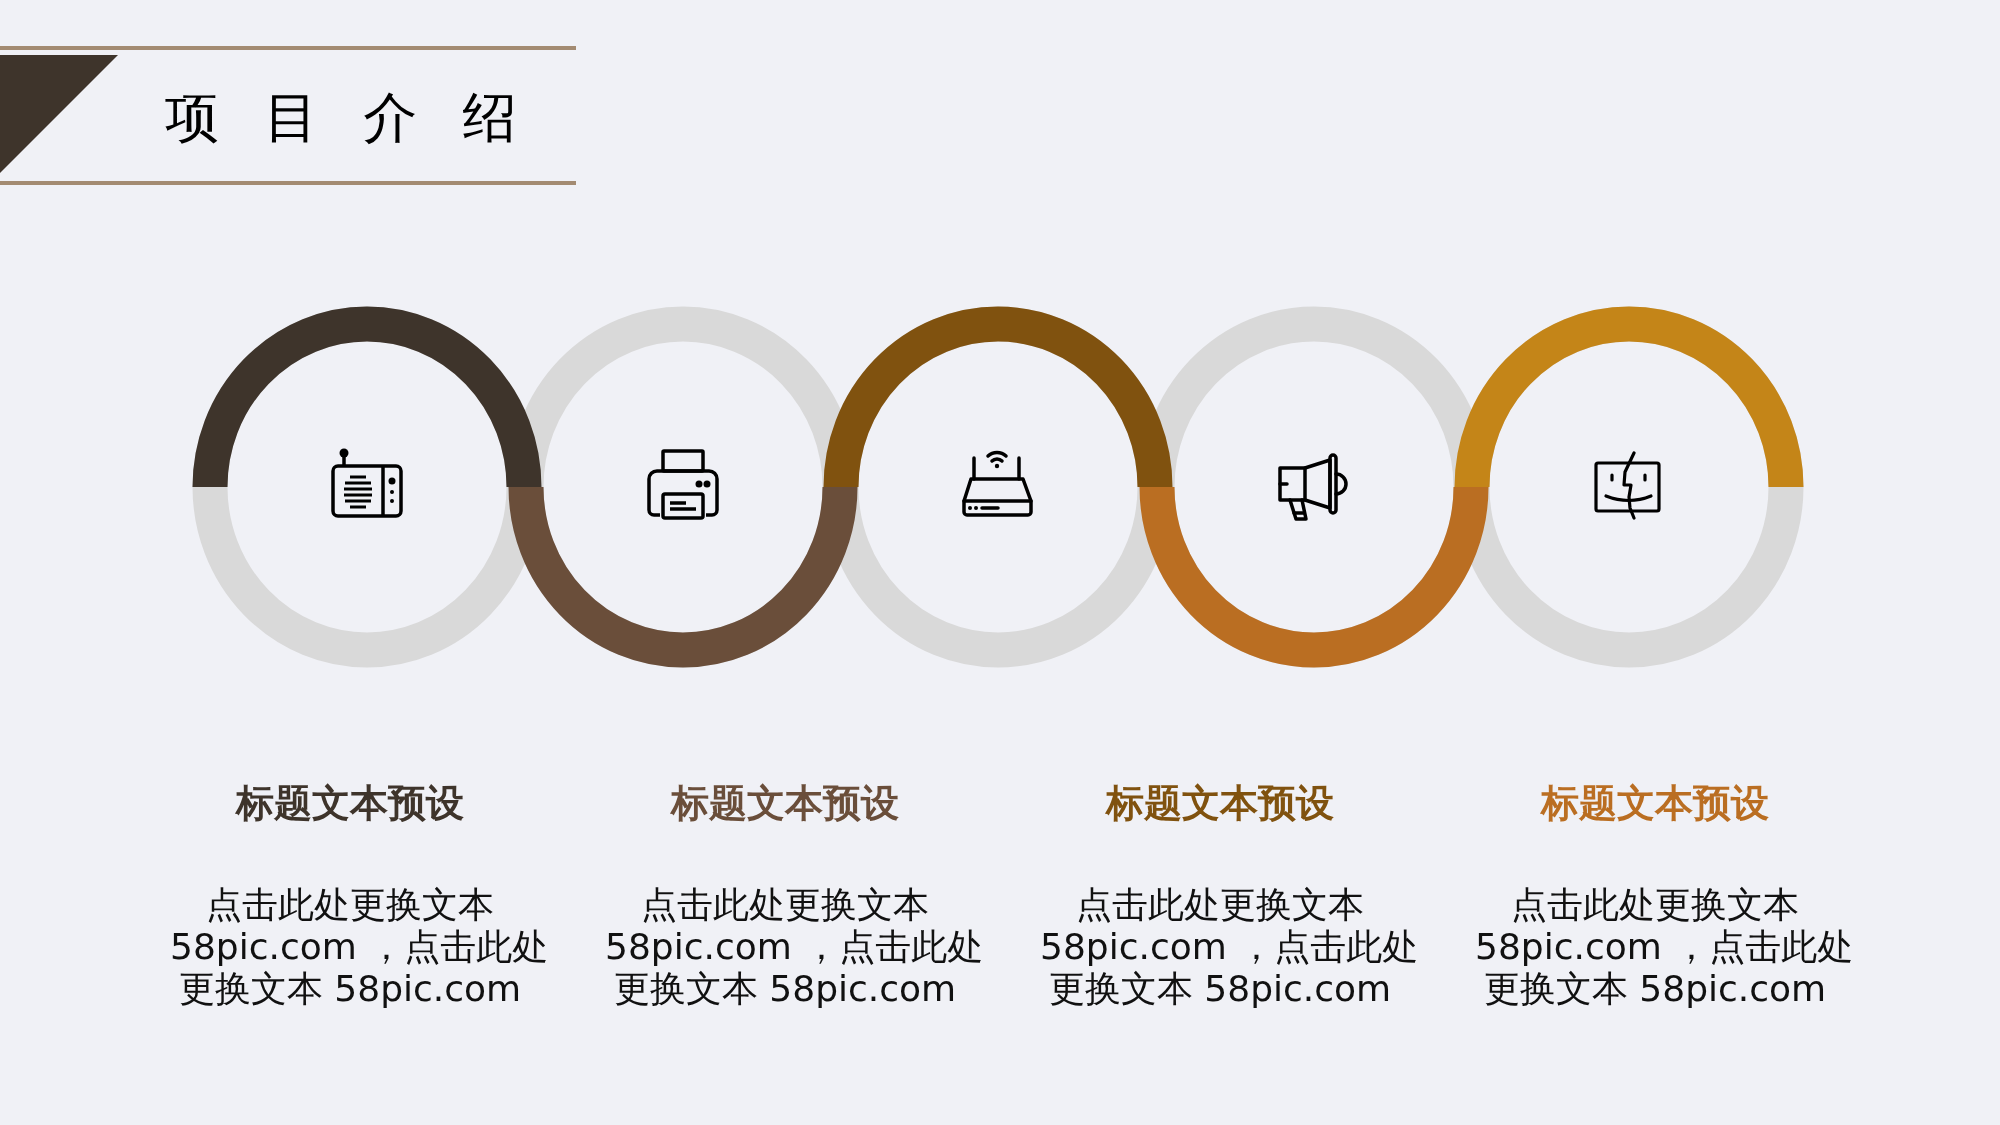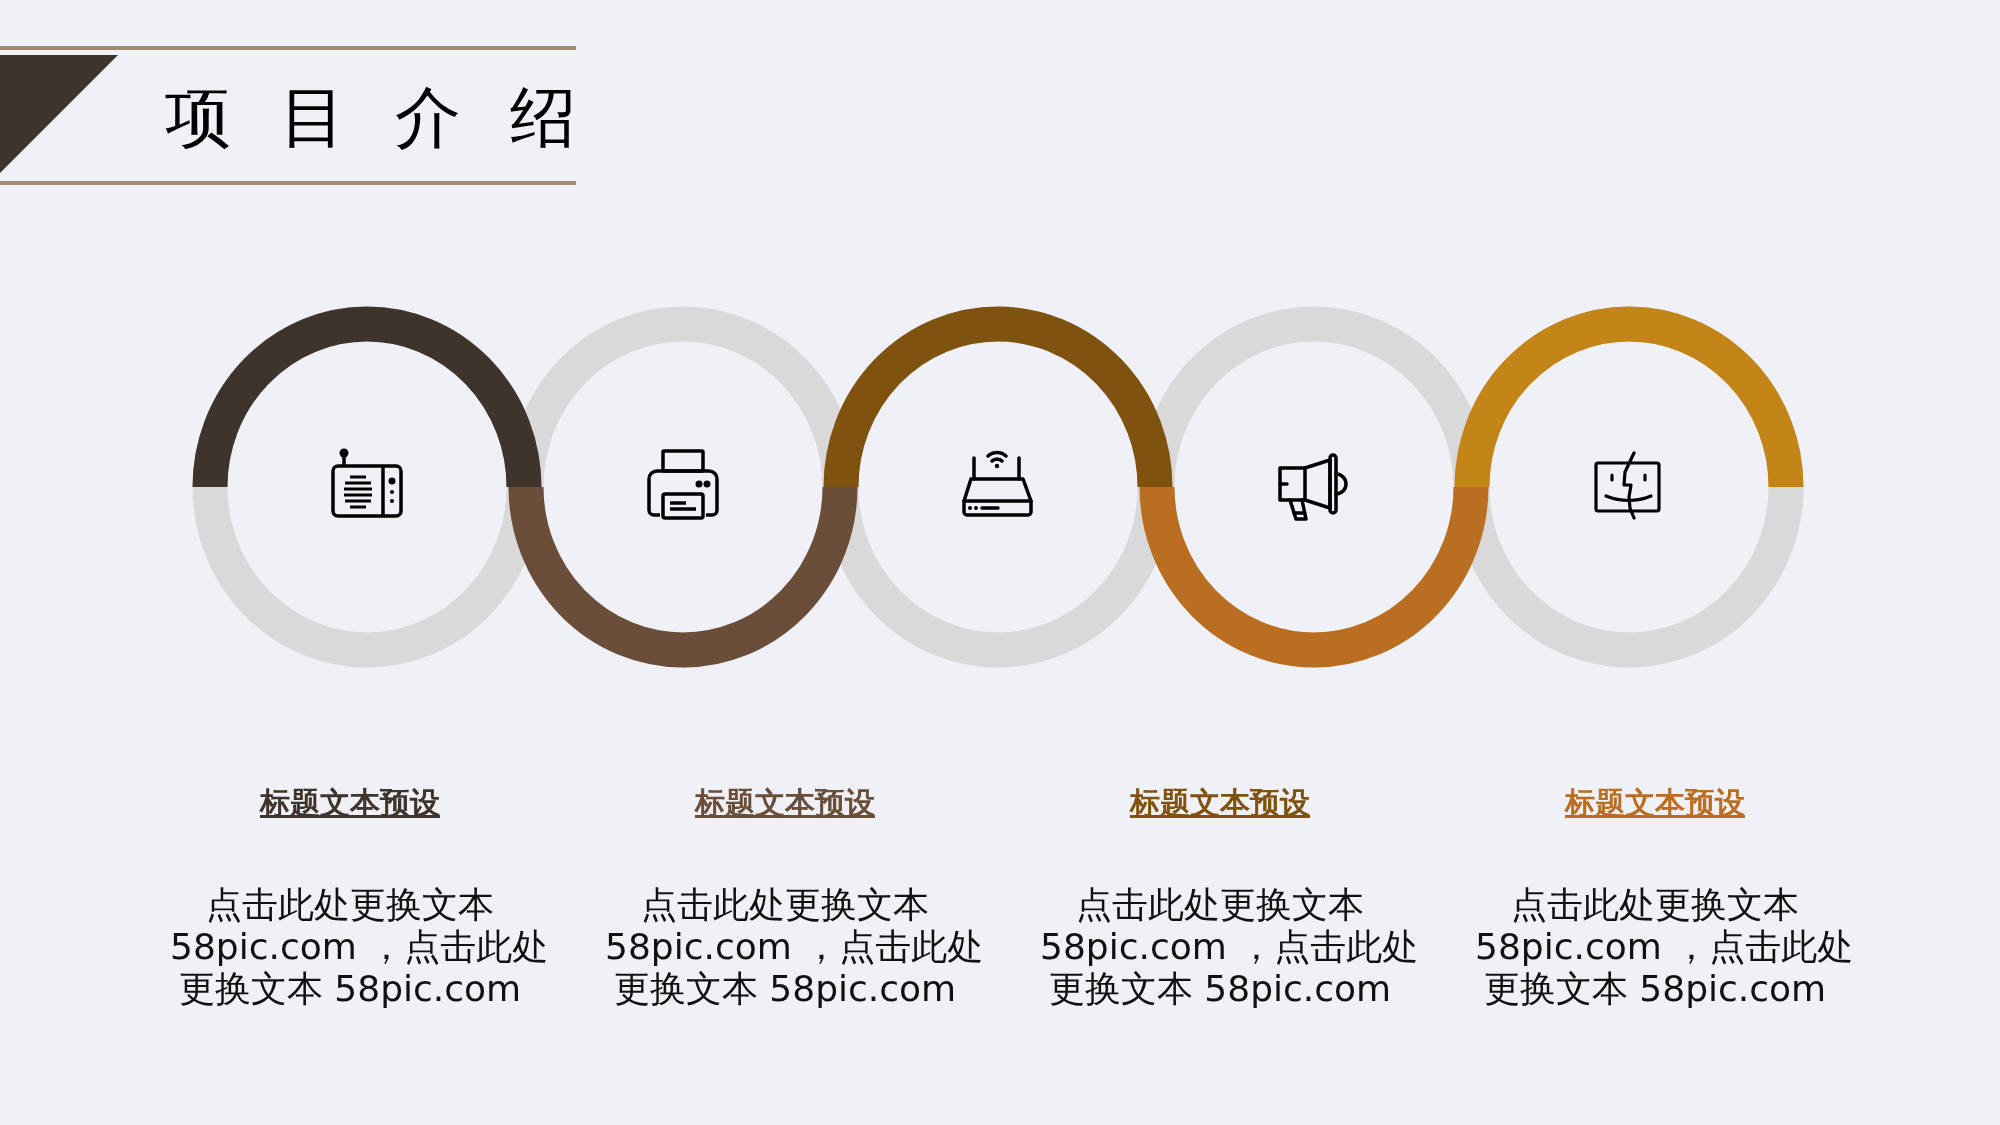--- a/index.html
+++ b/index.html
@@ -14,36 +14,35 @@
       position: absolute; left: 0; width: 576px; height: 4px;
       background: #A38B72;
     }
     .hdr-line.top { top: 46px; }
     .hdr-line.bottom { top: 181px; }
     .hdr-tri {
       position: absolute; left: 0; top: 55px; width: 118px; height: 118px;
     }
     .page-title {
       position: absolute; left: 165px; top: 82px;
-      font-size: 66px; line-height: 72px; letter-spacing: 14px;
+      font-size: 54px; line-height: 72px; letter-spacing: 14px;
       font-weight: normal; color: #000; white-space: nowrap;
       font-family: "DejaVu Sans", sans-serif;
     }
     #rings { position: absolute; left: 0; top: 0; width: 2000px; height: 1125px; }
     .icon {
       position: absolute; width: 74px; height: 74px;
     }
     .col {
       position: absolute; top: 772px; width: 360px; text-align: center;
     }
     .col-title {
-      font-size: 30px; font-weight: bold; line-height: 62px; height: 62px;
+      font-size: 38px; font-weight: bold; line-height: 62px; height: 62px;
       white-space: nowrap;
       font-family: "DejaVu Sans", sans-serif;
-      text-decoration: underline;
     }
     .col-body {
       margin-top: 50px;
       font-size: 36px; line-height: 42px; color: #111;
       font-family: "DejaVu Sans", sans-serif;
     }
     .col-body div { white-space: pre; }
   </style>
 </head>
 <body>

